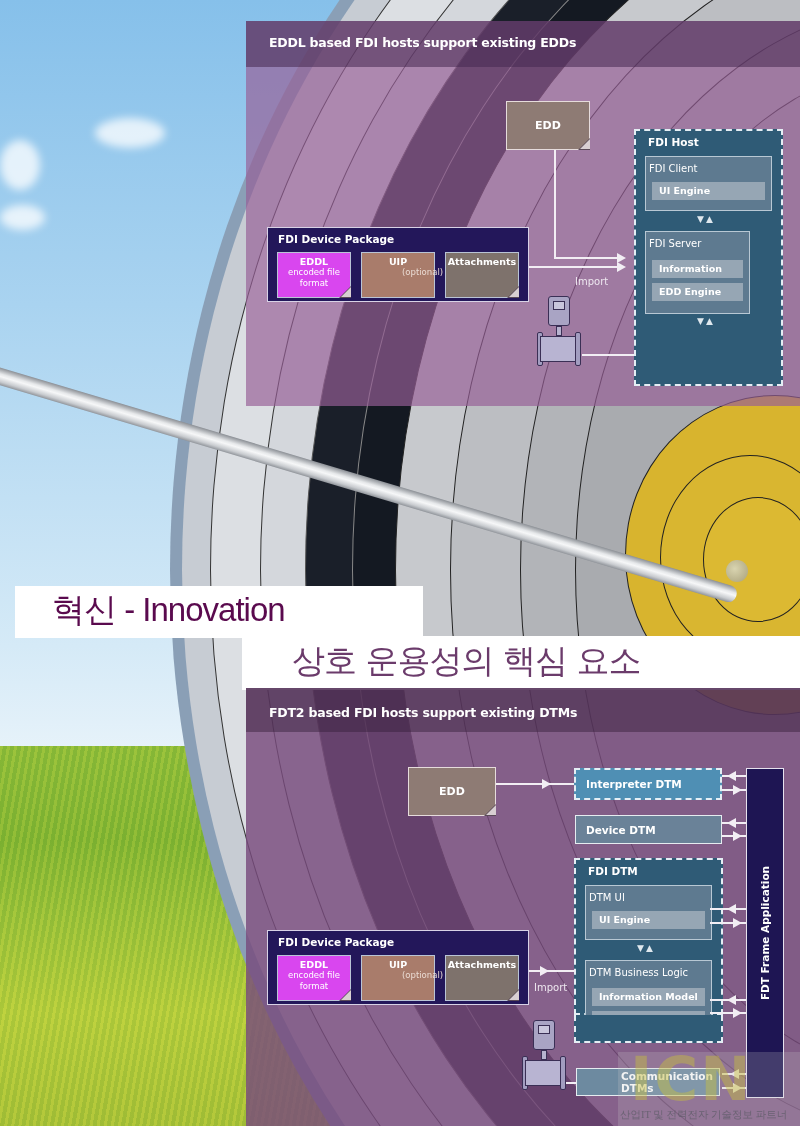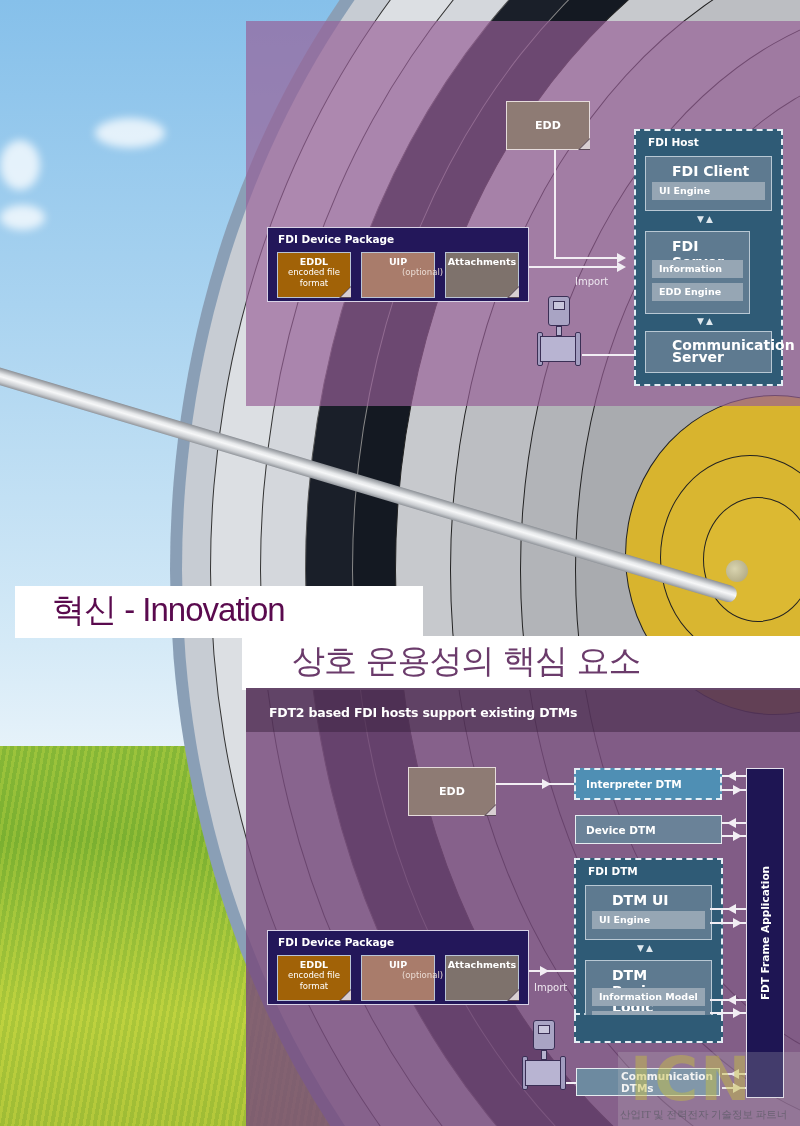--- a/index.html
+++ b/index.html
@@ -53,29 +53,29 @@
   .fold { position: absolute; right: -1px; bottom: -1px; width: 0; height: 0;
     border-left: 12px solid transparent; border-bottom: 12px solid #5a4a58; }
   .fold::after { content:""; position:absolute; left:-10px; top:1px; width:0; height:0;
     border-right: 10px solid #d8cfd2; border-top: 10px solid transparent; }
 
   .pkg { background: #23175a; border: 1.5px solid #d8d2e6; }
   .pkg-title { position: absolute; left: 10px; top: 5px; color: #fff; font-weight: bold; font-size: 10.5px; }
   .tile { position: absolute; top: 24px; width: 74px; height: 46px; border: 1px solid #b9c4d6; color: #fff;
     text-align: center; font-size: 8.5px; line-height: 11px; padding-top: 3px; }
   .tile b { font-size: 9.5px; display: block; }
-  .tile.eddl { background: #a16207; }
+  .tile.eddl { background: #d946ef; }
   .tile.uip { background: #a97c6b; }
   .tile.att { background: #7e726c; }
   .tile .opt { color: #eadbd3; margin-left: 40px; }
 
   .host { background: #2f5b76; border: 2px dashed #e4eef4; }
   .host-title { position: absolute; left: 12px; top: 5px; color: #fff; font-weight: bold; font-size: 10.5px; }
   .sub { position: absolute; background: #5e7a90; border: 1.5px solid #b8c8d4; }
-  .sub-title { position: absolute; left: 26px; top: 6px; color: #fff; font-weight: bold; font-size: 14px; }
+  .sub-title { position: absolute; left: 3px; top: 6px; color: #fff; font-weight: normal; font-size: 10px; }
   .bar { position: absolute; left: 6px; right: 6px; height: 18px; background: #96a6b4; color: #fff;
     font-weight: bold; font-size: 9.5px; padding-left: 7px; line-height: 18px; }
   .tri { position: absolute; color: #dfe8ee; font-size: 9px; letter-spacing: 2px; }
 
   .line { position: absolute; background: #f2eef4; }
   .arr-r { position: absolute; width: 0; height: 0; border-top: 5px solid transparent; border-bottom: 5px solid transparent;
     border-left: 9px solid #f2eef4; }
   .arr-l { position: absolute; width: 0; height: 0; border-top: 5px solid transparent; border-bottom: 5px solid transparent;
     border-right: 9px solid #f2eef4; }
   .label-import { position: absolute; color: #ede6ef; font-size: 10px; }
@@ -131,20 +131,23 @@
   <div class="ring r-red2"></div>
   <div class="ring r-gold1"></div>
   <div class="ring r-gold2"></div>
   <div class="ring r-gold3"></div>
   <div class="arrow-shaft"></div>
   <div class="arrow-tip"></div>
 </div>
 
 <div class="panel panel-top">
   <div class="tint"></div>
+  <div class="panel-header">
+    <span class="panel-title">EDDL based FDI hosts support existing EDDs</span>
+  </div>
 </div>
 
 <div class="abs doc" style="left:506px;top:101px;width:84px;height:49px;">
   <span>EDD</span>
   <span class="fold"></span>
 </div>
 <div class="line" style="left:554px;top:150px;width:2px;height:108px;"></div>
 <div class="line" style="left:554px;top:257px;width:68px;height:2px;"></div>
 <div class="arr-r" style="left:617px;top:253px;"></div>
 
@@ -186,26 +189,20 @@
     <span class="sub-title">FDI Client</span>
     <div class="bar" style="top:25px;">UI Engine</div>
   </div>
   <span class="tri" style="left:61px;top:83px;">▼▲</span>
   <div class="sub" style="left:9px;top:100px;width:105px;height:83px;">
     <span class="sub-title">FDI Server</span>
     <div class="bar" style="top:28px;">Information Model</div>
     <div class="bar" style="top:51px;">EDD Engine</div>
   </div>
   <span class="tri" style="left:61px;top:185px;">▼▲</span>
-  <div class="sub" style="left:9px;top:200px;width:127px;height:42px;">
-    <span class="sub-title" style="top:7px;line-height:12px;">
-      <span>Communication</span><br>
-      <span>Server</span>
-    </span>
-  </div>
 </div>
 
 <div class="hl1">
   <span class="hl1-text">혁신 - Innovation</span>
 </div>
 <div class="hl2">
   <span class="hl2-text">상호 운용성의 핵심 요소</span>
 </div>
 
 <div class="panel panel-bot">

